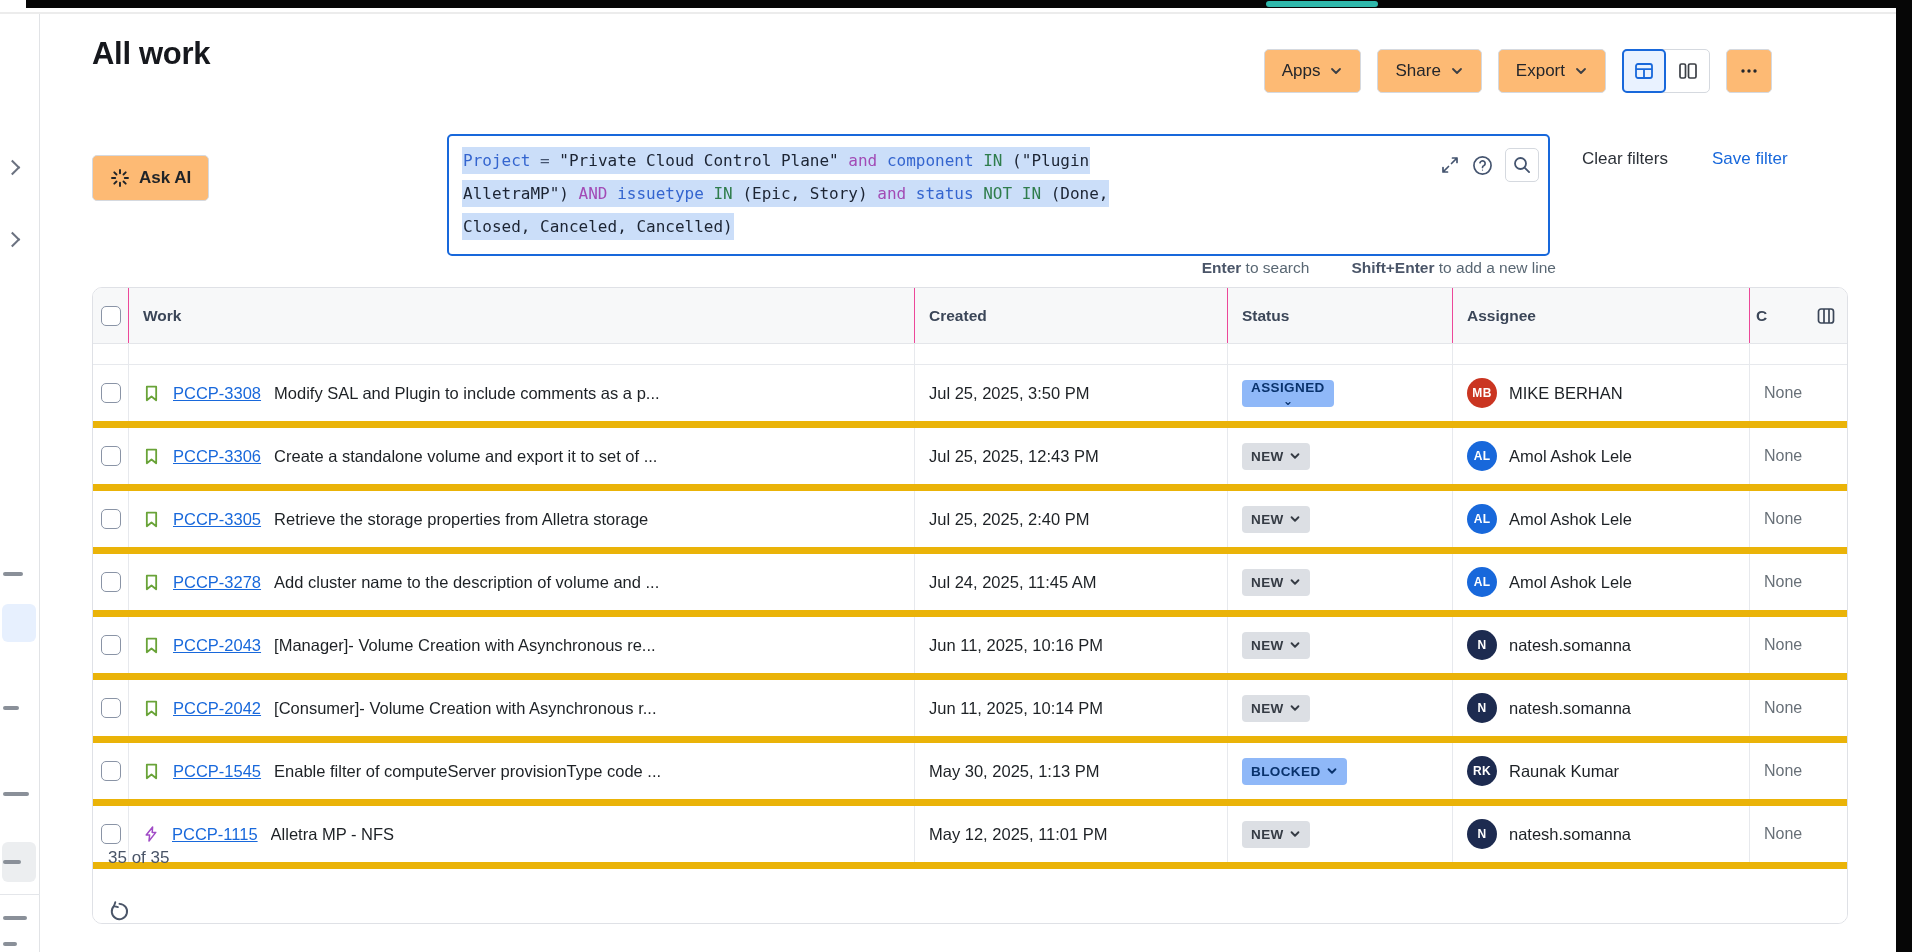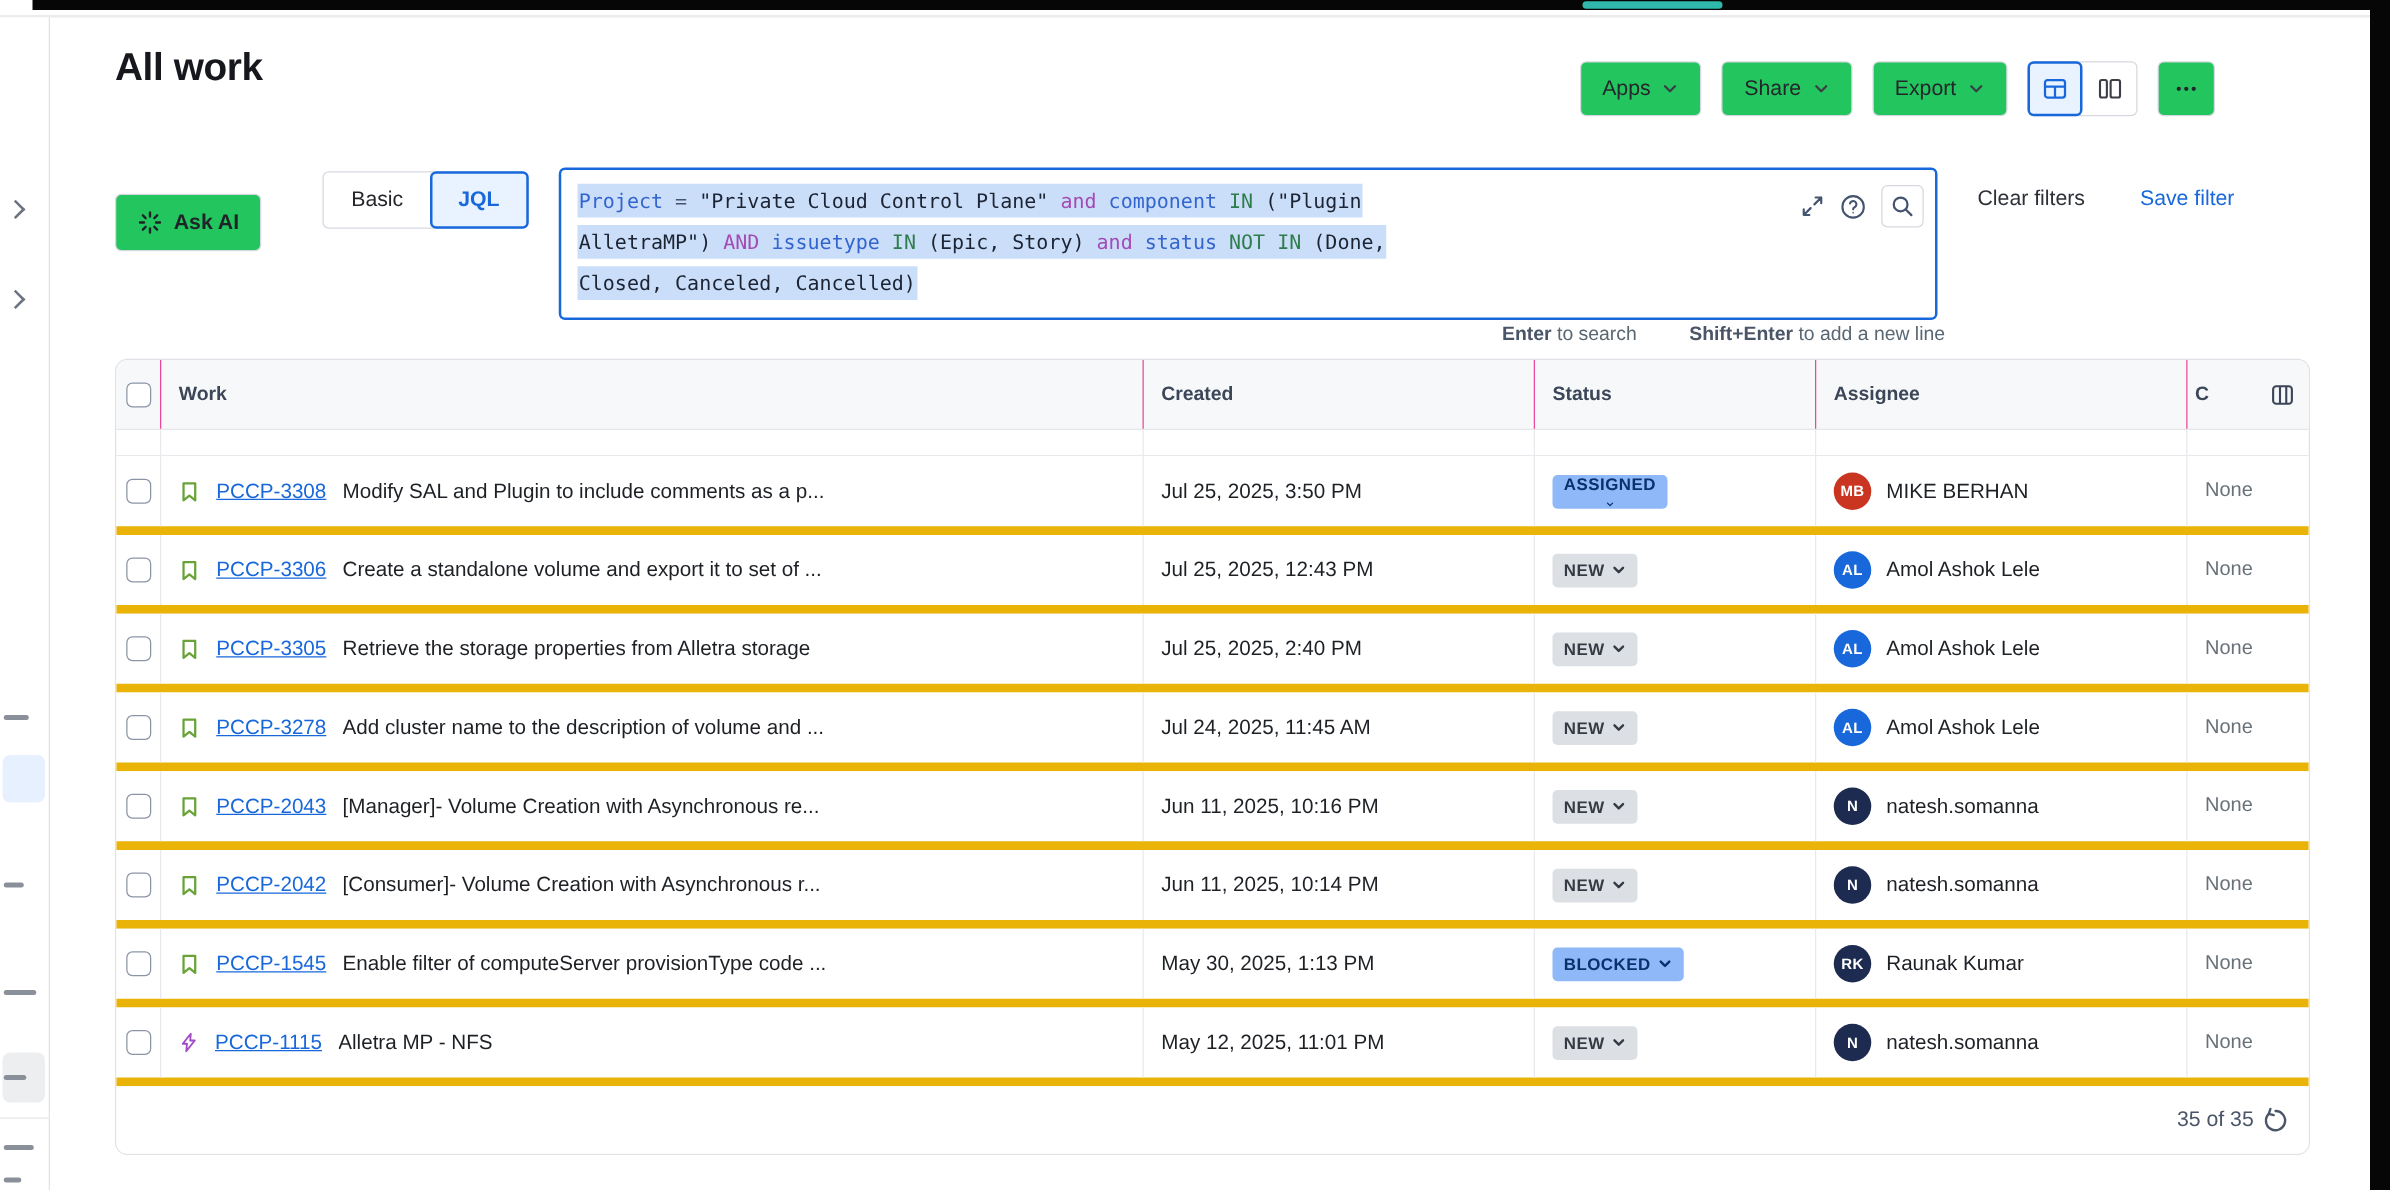--- a/index.html
+++ b/index.html
@@ -22,21 +22,21 @@
   .sidebar { position:absolute; left:0; top:14px; bottom:0; width:40px; background:#fff; border-right:1px solid #e1e3e6; }
   .sb-chev { position:absolute; left:7px; width:11px; height:11px; border-top:2px solid #6b7280; border-right:2px solid #6b7280; transform:rotate(45deg); }
   .sb-dash { position:absolute; left:3px; height:4px; border-radius:2px; background:#8a9099; }
   .sb-block { position:absolute; left:2px; width:34px; border-radius:6px; }
   .sb-divider { position:absolute; left:0; width:40px; height:1px; background:#e4e6ea; }
 
   
   .page-title { position:absolute; left:92px; top:36px; font-size:31px; font-weight:800; letter-spacing:-0.3px; color:#16181d; }
   .toolbar { position:absolute; top:48px; right:140px; display:flex; align-items:center; gap:16px; height:46px; }
   .btn { display:inline-flex; align-items:center; justify-content:center; gap:9px; height:44px; padding:0 17px;
-         border:1px solid #d5d9df; border-radius:5px; background:#22c55e; font-family:inherit;
+         border:1px solid #d5d9df; border-radius:5px; background:#fdba74; font-family:inherit;
          font-size:17px; font-weight:500; color:#24262b; cursor:pointer; }
   .chev-svg { color:#3b3f45; }
   .icon-group { display:flex; align-items:center; height:44px; border:1px solid #d5d9df; border-radius:5px; background:#fff; }
   .icon-btn { width:43px; height:44px; display:flex; align-items:center; justify-content:center; background:transparent; border:none; color:#3b3f45; cursor:pointer; }
   .icon-btn.selected { border:2px solid var(--accent); background:#e9f2ff; color:var(--accent); border-radius:5px; margin:-1px 0 -1px -1px; height:44px; width:44px; }
   .more-btn { width:46px; padding:0; }
 
   
   .ask-ai-btn { position:absolute; left:92px; top:155px; height:46px; font-size:17px; font-weight:600; color:#1f2328; }
   .mode-group { position:absolute; left:258px; top:137px; height:46px; display:flex; align-items:stretch;
@@ -81,21 +81,21 @@
   .type-icon { display:flex; align-items:center; flex:0 0 auto; }
   .story-glyph { color:var(--story); display:flex; } .epic-glyph { color:var(--epic); display:flex; }
   .issue-key { color:var(--accent); text-decoration:underline; font-weight:500; white-space:nowrap; flex:0 0 auto; }
   .summary { white-space:nowrap; overflow:hidden; color:#1d2125; }
   .badge { display:inline-flex; align-items:center; gap:5px; height:27px; padding:0 9px; border-radius:4px;
            font-size:13.5px; font-weight:700; letter-spacing:0.4px; cursor:pointer; white-space:nowrap; }
   .assignee-cell { gap:12px; }
   .avatar { width:30px; height:30px; border-radius:50%; color:#fff; font-size:12px; font-weight:700;
             display:flex; align-items:center; justify-content:center; letter-spacing:0.3px; flex:0 0 auto; }
   .none-val { color:#687078; font-size:16px; }
-  .tfoot { height:54px; display:flex; align-items:center; justify-content:flex-end; gap:6px; padding:0 15px; background:#fff; }
+  .tfoot { height:54px; display:flex; align-items:flex-start; justify-content:flex-end; gap:32px; padding:0 15px; background:#fff;flex-direction:column; }
   .count { font-size:17px; color:#4a5568; }
   .refresh-btn { background:none; border:none; color:#4a5568; display:flex; align-items:center; cursor:pointer; }
 </style>
 </head>
 <body style="--accent: #1868DB; --selection: #CBDEF9; --story: #69A338; --epic: #A14CC6; --tok-field: #3465CF; --tok-op: #44546F; --tok-val: #1C2433; --tok-logic: #A24BB5; --tok-inop: #2F7D4C;">
 
 <div class="stage">
 
   <div class="top-bar">
     <div class="top-accent" style="background: rgb(47, 184, 171);"></div>
@@ -161,24 +161,20 @@
     </button>
   </div>
 
   <button class="btn ask-ai-btn">
     <svg width="20" height="20" viewBox="0 0 20 20" fill="none" stroke="#1f2328" stroke-width="1.9" stroke-linecap="round">
         <path d="M10 2v3.2M10 14.8V18M2 10h3.2M14.8 10H18M4.3 4.3l2.2 2.2M13.5 13.5l2.2 2.2M15.7 4.3l-2.2 2.2M6.5 13.5l-2.2 2.2"></path>
       </svg>
     <span>Ask AI</span>
   </button>
 
-  <div class="mode-group">
-    <button class="mode-basic">Basic</button>
-    <button class="mode-jql">JQL</button>
-  </div>
 
   <div class="jql-box">
     <div>
         <div class="jql-line"><span class="sel"><span class="tok-field">Project</span><span class="tok-op"> = </span><span class="tok-val">"Private Cloud Control Plane"</span><span class="tok-logic"> and </span><span class="tok-field">component</span><span class="tok-inop"> IN </span><span class="tok-val">("Plugin</span></span></div>
         <div class="jql-line"><span class="sel"><span class="tok-val">AlletraMP")</span><span class="tok-logic"> AND </span><span class="tok-field">issuetype</span><span class="tok-inop"> IN </span><span class="tok-val">(Epic, Story)</span><span class="tok-logic"> and </span><span class="tok-field">status</span><span class="tok-inop"> NOT IN </span><span class="tok-val">(Done,</span></span></div>
         <div class="jql-line"><span class="sel"><span class="tok-val">Closed, Canceled, Cancelled)</span></span></div>
       </div>
     <div class="jql-icons">
       <button class="jql-icon">
         <svg width="20" height="20" viewBox="0 0 20 20" fill="none" stroke="currentColor" stroke-width="1.7" stroke-linecap="round" stroke-linejoin="round">

